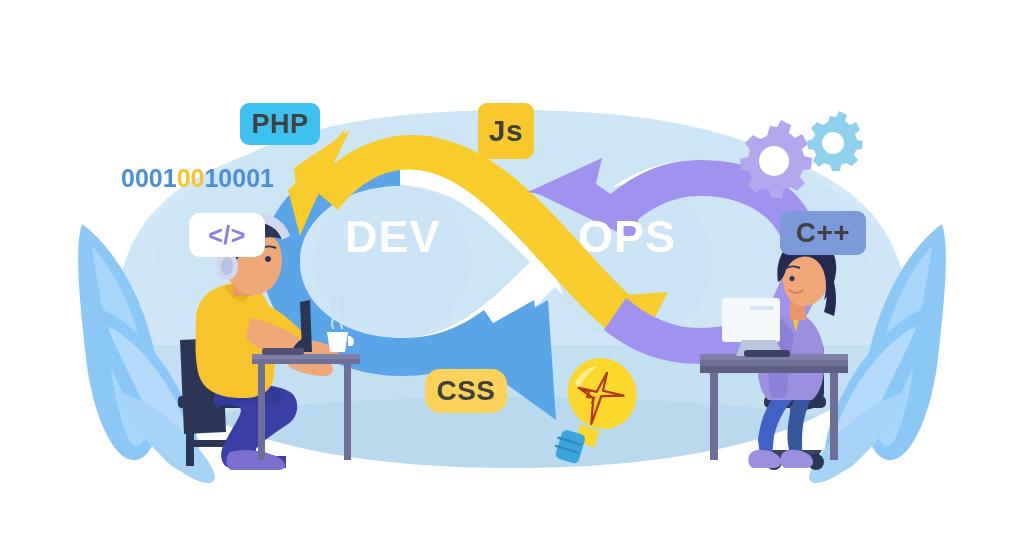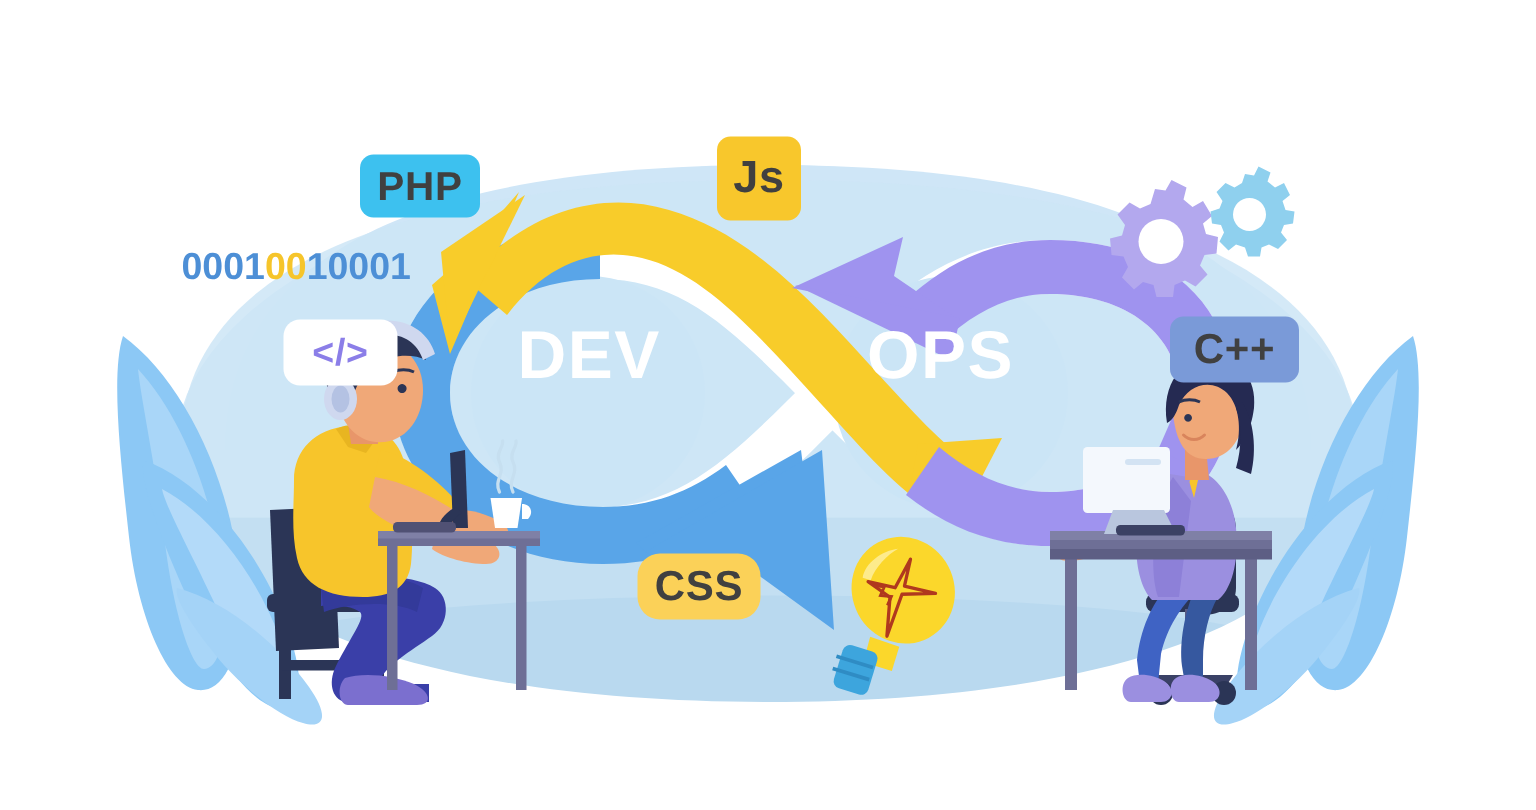--- a/index.html
+++ b/index.html
@@ -31,21 +31,21 @@
     align-items: center;
     justify-content: center;
     border-radius: 9px;
     color: #404040;
     font-weight: bold;
     letter-spacing: 0.5px;
     line-height: 1;
     user-select: none;
   }
   .badge-php  { left: 240px; top: 103px; width: 80px;  height: 42px; font-size: 27px; background: #3dc1ef; }
-  .badge-js   { left: 478px; top: 91px; width: 56px;  height: 56px; font-size: 30px; background: #fbc f2b; }
+  .badge-js   { left: 478px; top: 103px; width: 56px;  height: 56px; font-size: 30px; background: #fbc f2b; }
   .badge-js   { background: #f8c72c; }
   .badge-css  { left: 425px; top: 369px; width: 82px;  height: 44px; font-size: 28px; background: #fbd158; border-radius: 15px; }
   .badge-cpp  { left: 780px; top: 211px; width: 86px;  height: 44px; font-size: 28px; background: #7a9ad8; }
   .badge-code {
     left: 189px; top: 213px; width: 76px; height: 44px;
     background: #ffffff; color: #8b7ee8; font-size: 25px; border-radius: 11px;
   }
   .binary {
     position: absolute;
     font-size: 25px;

